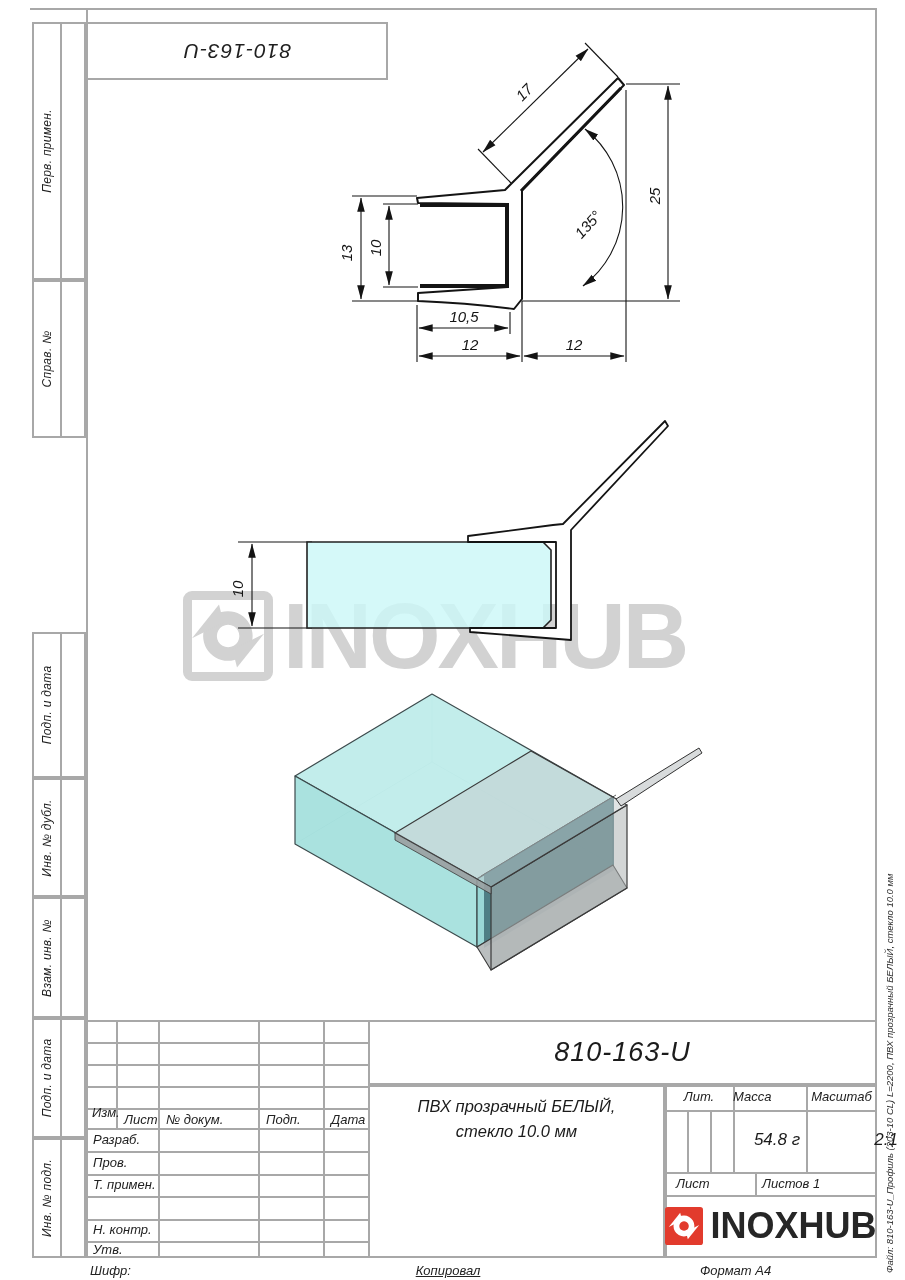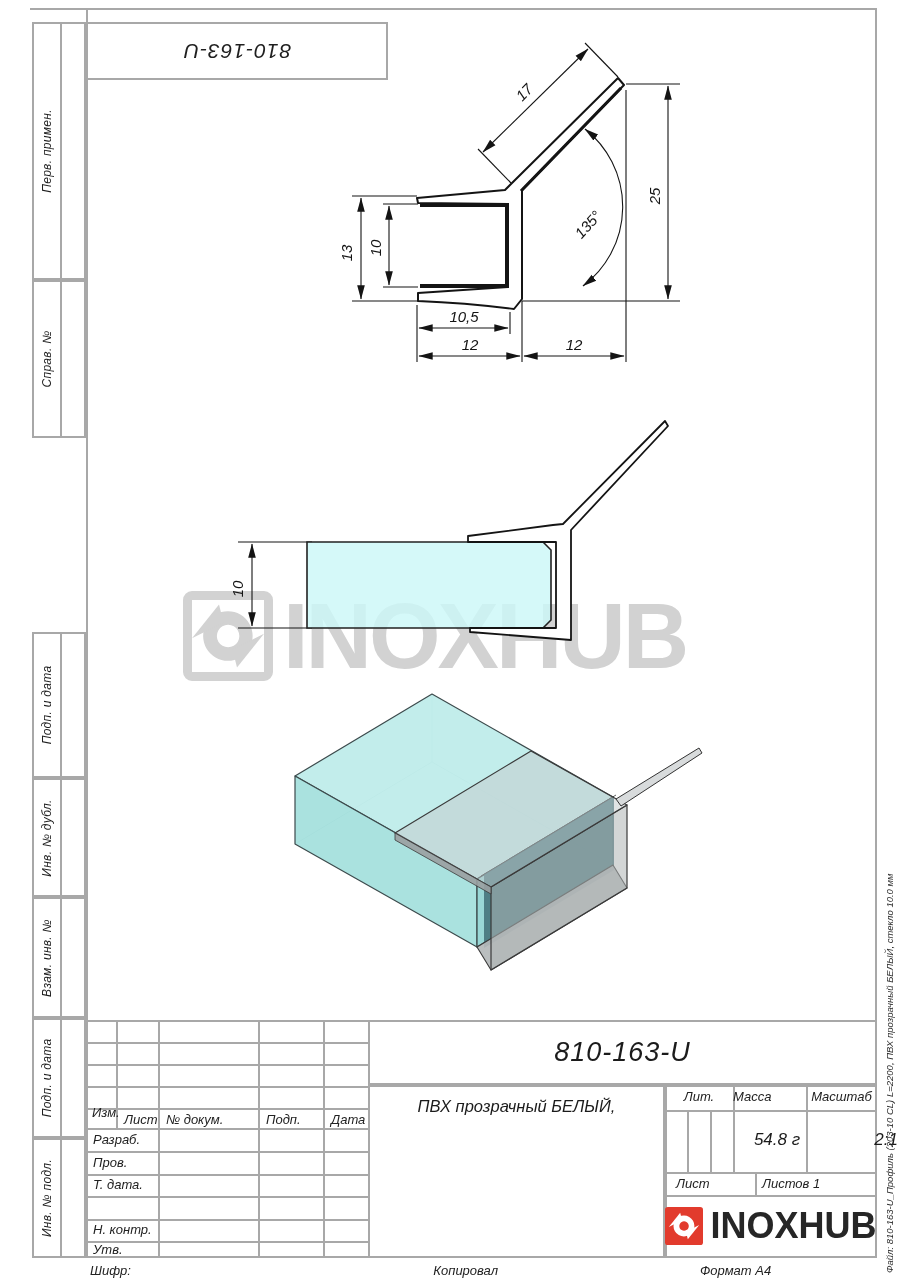--- a/index.html
+++ b/index.html
@@ -113,30 +113,31 @@
   <div class="ln" style="left:86px;top:1241px;width:284px;height:2px;"></div>
 
   <span class="tb-label" style="left:92px;top:1105px;">Изм.</span>
   <span class="tb-label" style="left:124px;top:1112px;">Лист</span>
   <span class="tb-label" style="left:166px;top:1112px;">№ докум.</span>
   <span class="tb-label" style="left:266px;top:1112px;">Подп.</span>
   <span class="tb-label" style="left:331px;top:1112px;">Дата</span>
 
   <span class="tb-label" style="left:93px;top:1132px;">Разраб.</span>
   <span class="tb-label" style="left:93px;top:1155px;">Пров.</span>
-  <span class="tb-label" style="left:93px;top:1177px;">Т. дата.</span>
+  <span class="tb-label" style="left:93px;top:1177px;">Т. примен.</span>
   <span class="tb-label" style="left:93px;top:1222px;">Н. контр.</span>
   <span class="tb-label" style="left:93px;top:1242px;">Утв.</span>
 
   <div class="bx ctr" style="left:368px;top:1020px;width:509px;height:65px;">
     <span class="tb-big">810-163-U</span>
   </div>
 
   <div class="bx" style="left:368px;top:1085px;width:297px;height:173px;padding-top:7px;">
     <div class="desc-line">ПВХ прозрачный БЕЛЫЙ,</div>
+    <div class="desc-line">стекло 10.0 мм</div>
   </div>
 
   <div class="bx" style="left:665px;top:1085px;width:212px;height:173px;"></div>
   <div class="ln" style="left:665px;top:1110px;width:212px;height:2px;"></div>
   <div class="ln" style="left:665px;top:1172px;width:212px;height:2px;"></div>
   <div class="ln" style="left:665px;top:1195px;width:212px;height:2px;"></div>
   <div class="ln" style="left:733px;top:1085px;width:2px;height:87px;"></div>
   <div class="ln" style="left:806px;top:1085px;width:2px;height:87px;"></div>
   <div class="ln" style="left:687px;top:1110px;width:2px;height:62px;"></div>
   <div class="ln" style="left:710px;top:1110px;width:2px;height:62px;"></div>
@@ -156,21 +157,21 @@
       <g fill="#ffffff">
         <path fill-rule="evenodd" d="M20,9 A11,11 0 1 1 19.9,9 Z M20,15 A5,5 0 1 0 20.1,15 Z"></path>
         <path d="M4,21 L16,6 L18,14 Z"></path>
         <path d="M36,19 L24,34 L22,26 Z"></path>
       </g>
     </svg>
     <span class="logo-text">INOXHUB</span>
   </div>
 
   <span class="foot" style="left:90px;">Шифр:</span>
-  <span class="foot" style="left:398px;width:100px;text-align:right;">Копировал</span>
+  <span class="foot" style="left:398px;width:100px;text-align:center;text-decoration:underline;">Копировал</span>
   <span class="foot" style="left:700px;width:110px;">Формат A4</span>
 
   <span class="file-note">Файл: 810-163-U_Профиль (203-10 CL) L=2200, ПВХ прозрачный БЕЛЫЙ, стекло 10.0 мм</span>
 
   <svg class="draw" width="905" height="1280" viewBox="0 0 905 1280">
     <defs>
       <marker id="ar" viewBox="0 0 12 8" refX="11.5" refY="4" markerWidth="13" markerHeight="9" orient="auto-start-reverse">
           <path d="M12,4 L0,0.8 L0,7.2 Z" fill="#141414"></path>
         </marker>
     </defs>

